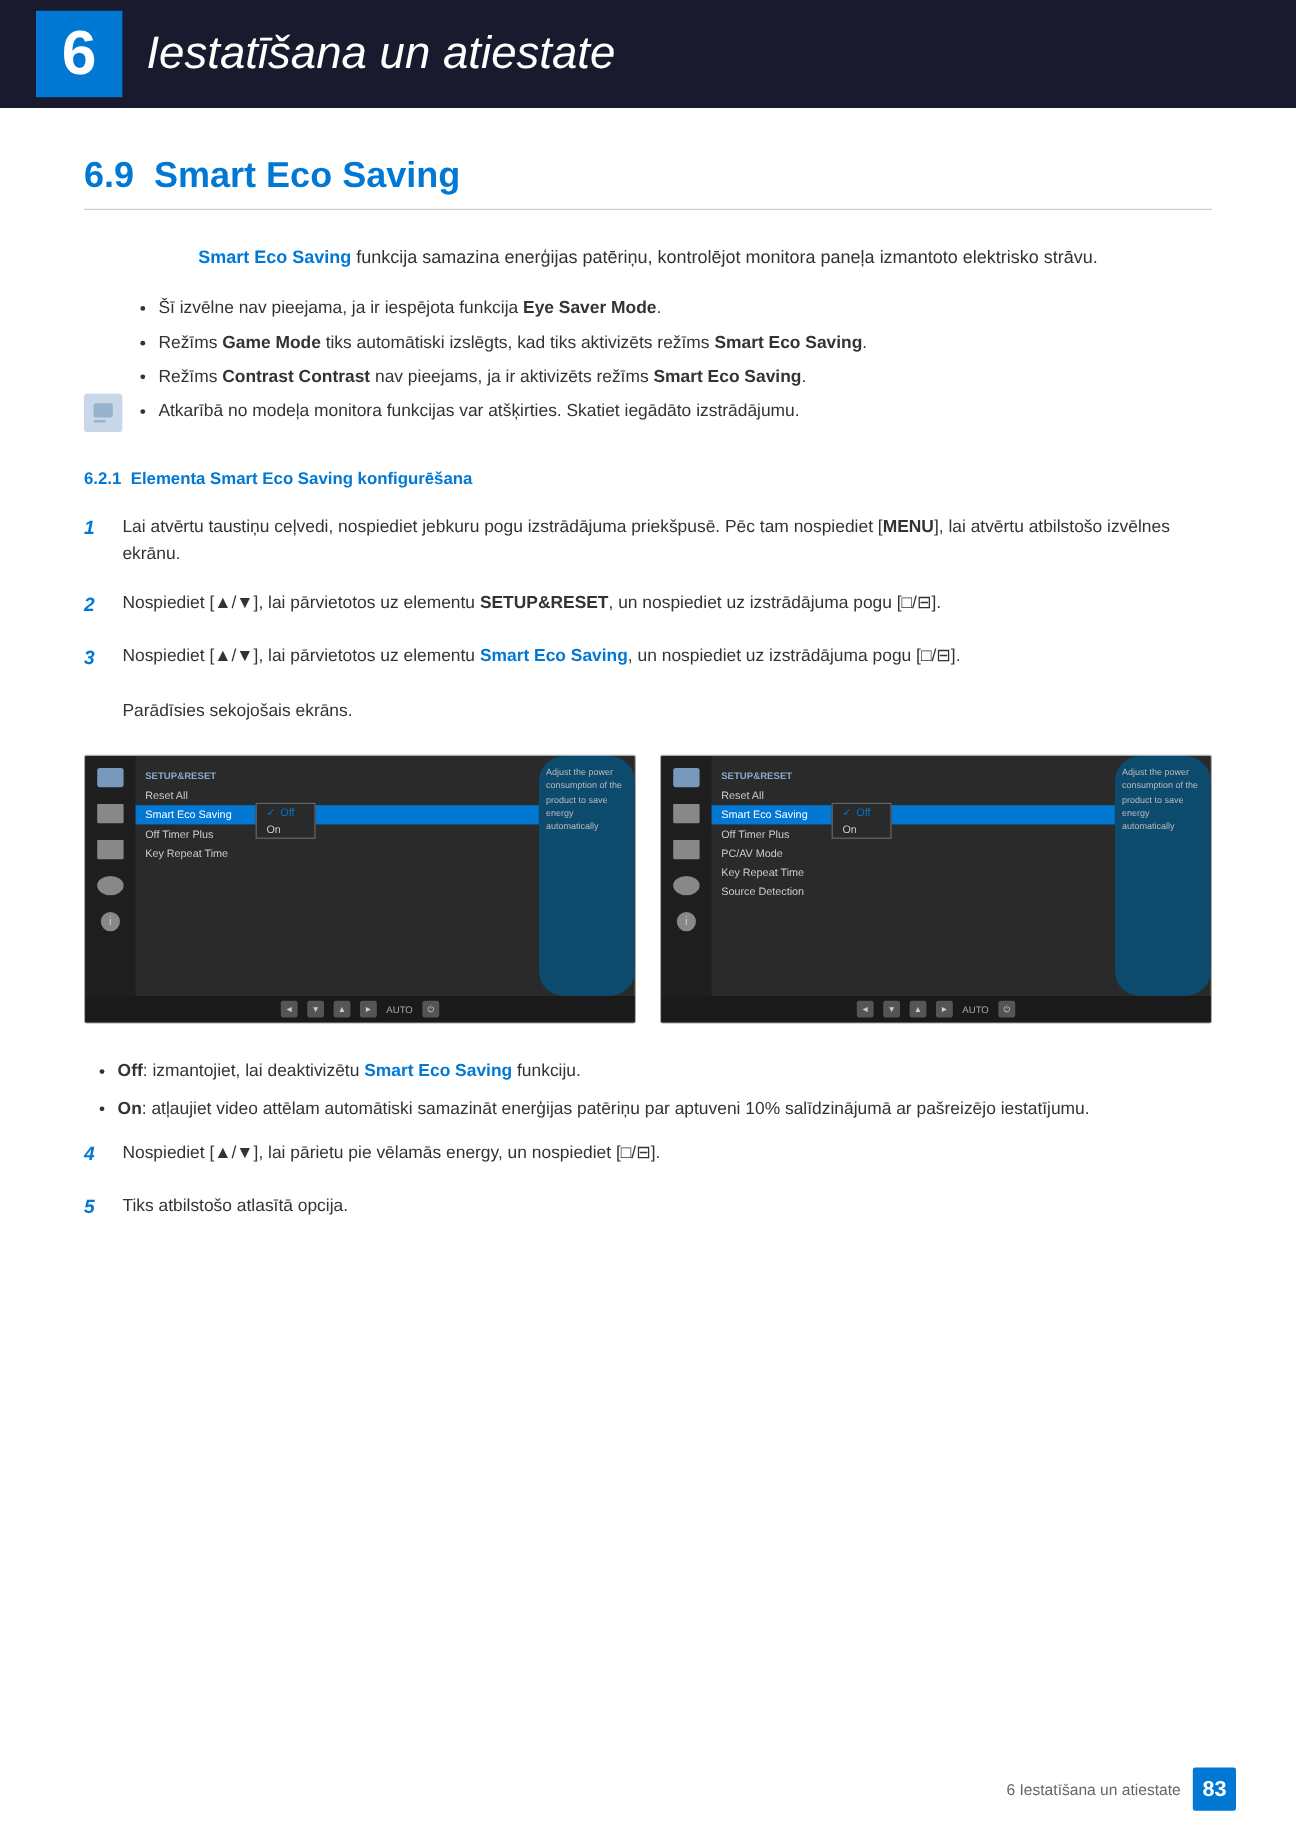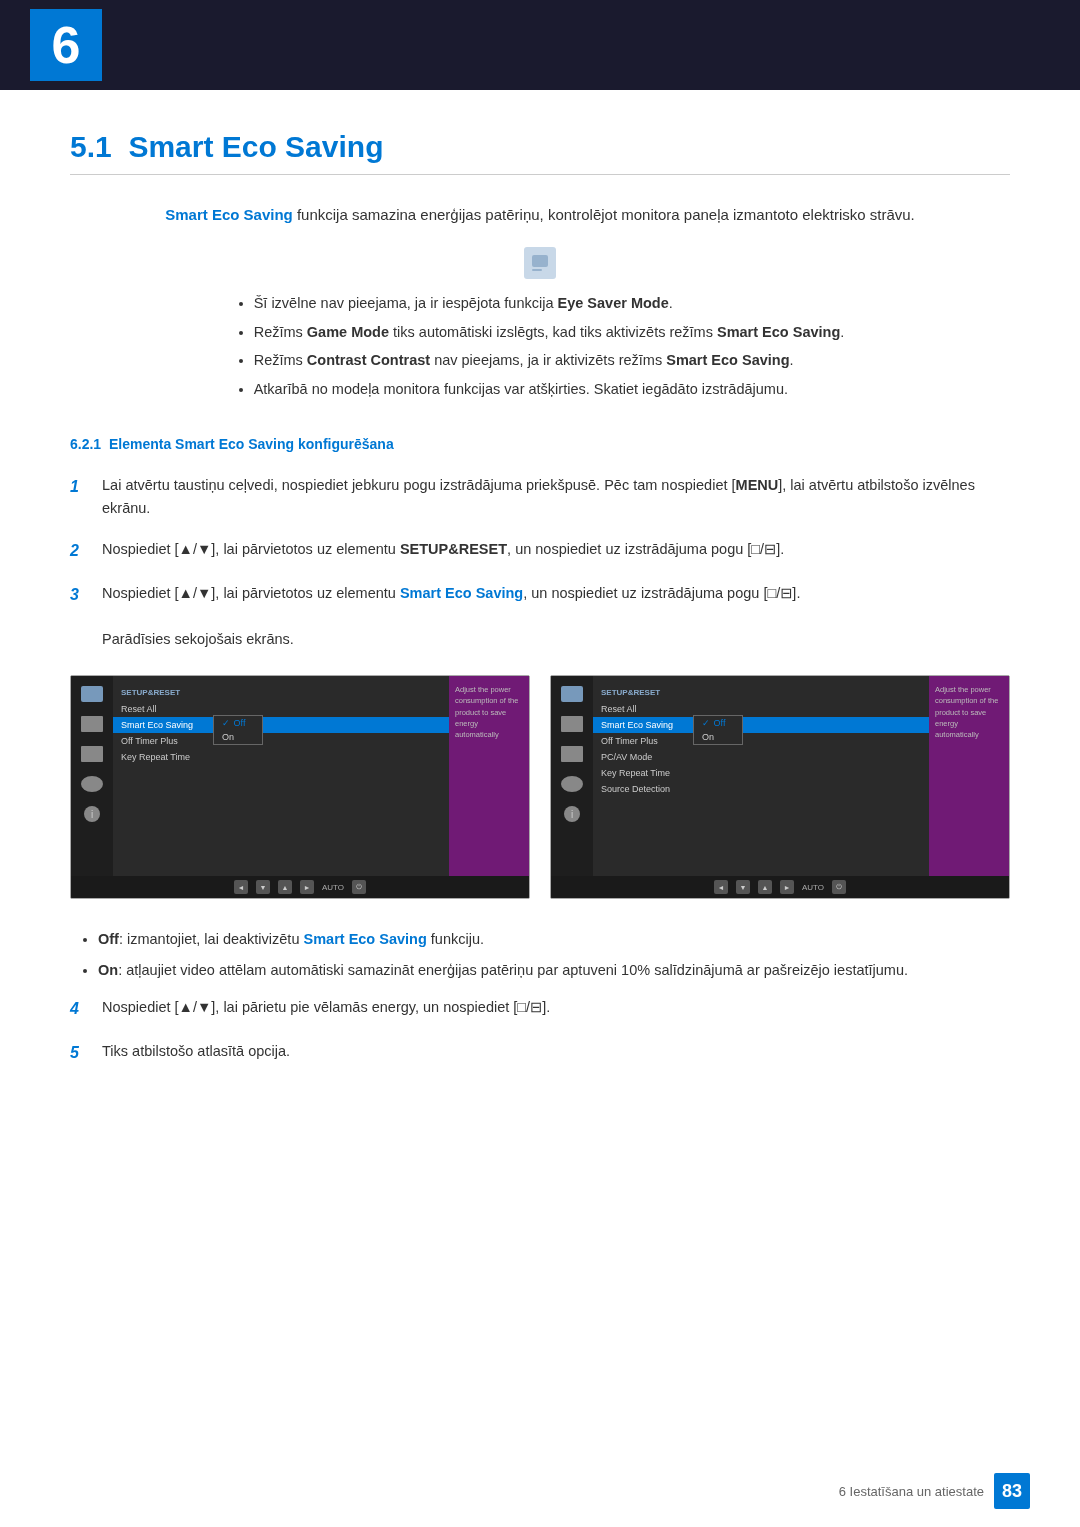--- a/index.html
+++ b/index.html
@@ -64,24 +64,23 @@
       color: #333;
       line-height: 1.6;
       margin-bottom: 18px;
       text-align: center;
     }
     .bold { font-weight: bold; }
     .bold-blue { font-weight: bold; color: #0078d4; }
     
     .note-box {
       display: flex;
-      align-items: center;
+      align-items: flex-end;
       margin-bottom: 20px;
       gap: 12px;
-      flex-direction: column;
     }
     .note-icon {
       width: 32px;
       height: 32px;
       background: #c8d8e8;
       border-radius: 3px;
       flex-shrink: 0;
       display: flex;
       align-items: center;
       justify-content: center;
@@ -180,25 +179,26 @@
       font-size: 9px;
       cursor: pointer;
     }
     .menu-item.selected-item {
       background: #0078d4;
       color: white;
     }
     
     .screen-info {
       width: 80px;
-      background: #701a75;
+      background: #0c4a6e;
       padding: 8px 6px;
       font-size: 7.5px;
       color: #bbb;
       line-height: 1.5;
+      border-radius: 21px;
     }
     
     .screen-bottom {
       background: #1a1a1a;
       height: 22px;
       display: flex;
       align-items: center;
       justify-content: center;
       gap: 8px;
     }
@@ -263,26 +263,27 @@
       border-radius: 2px;
     }
   </style>
 </head>
 <body>
 
 <div class="page">
 
   <div class="header">
     <div class="header-number-box">6</div>
+    <span class="header-title">Iestatīšana un atiestate</span>
   </div>
 
   <div class="content">
 
     <div class="section-heading">
-      <span>5.1</span>&nbsp;&nbsp;<span>Smart Eco Saving</span>
+      <span>6.9</span>&nbsp;&nbsp;<span>Smart Eco Saving</span>
     </div>
 
     <p class="intro-text">
       <strong class="bold-blue">Smart Eco Saving</strong>
       <span> funkcija samazina enerģijas patēriņu, kontrolējot monitora paneļa izmantoto elektrisko strāvu.</span>
     </p>
 
     <div class="note-box">
       <div class="note-icon">
         <svg width="20" height="20" viewBox="0 0 20 20">

